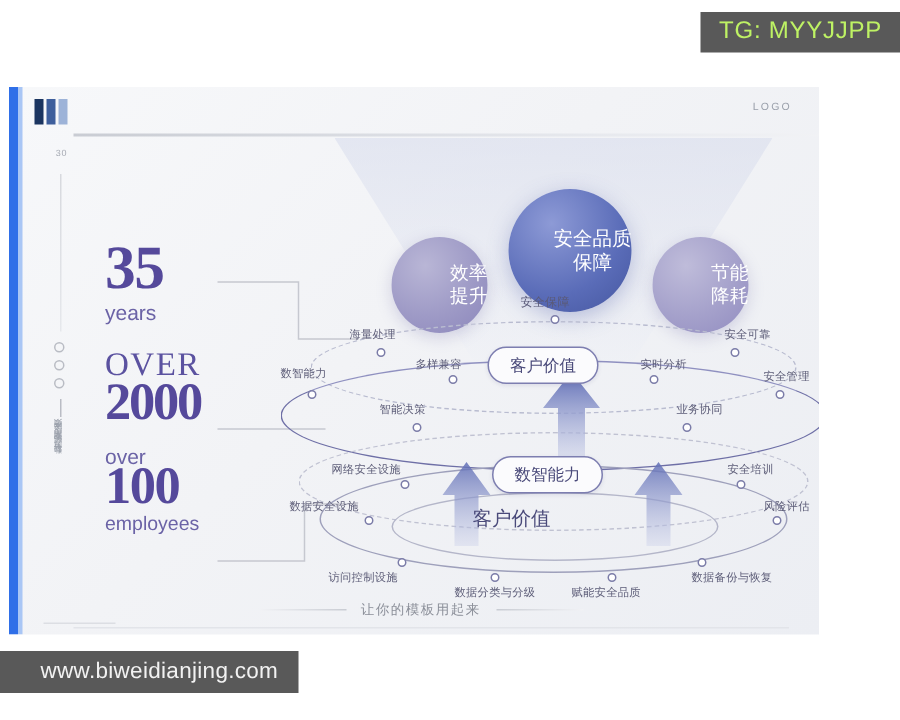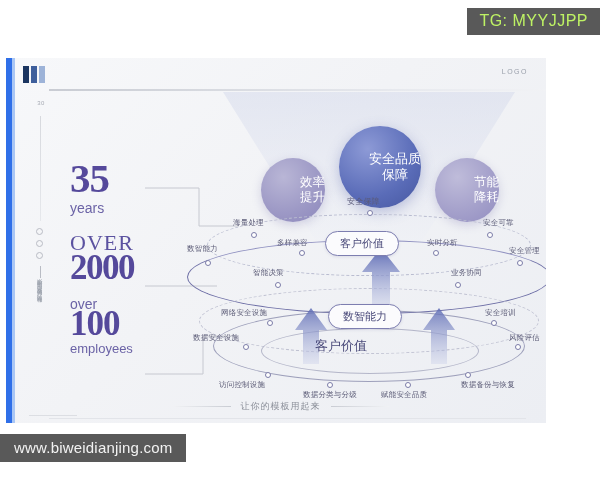--- a/index.html
+++ b/index.html
@@ -15,21 +15,21 @@
     position:absolute; right:0; top:8px;
     background:#595959; color:#bef264;
     font-size:16px; letter-spacing:.5px;
     padding:5px 12px 6px 12px;
     line-height:1;
   }
   .wm-bottom{
     position:absolute; left:0; bottom:18px;
     background:#595959; color:#f2f2f2;
     font-size:15px; letter-spacing:.2px;
-    padding:6px 14px 7px 14px;
+    padding:6px 14px 7px 27px;
     line-height:1;
   }
 
   
   .slide{
     position:absolute; left:6px; top:58px;
     width:540px; height:365px;
     background:linear-gradient(135deg,#f7f8fa 0%,#f2f3f6 45%,#eceef3 100%);
     overflow:hidden;
   }

